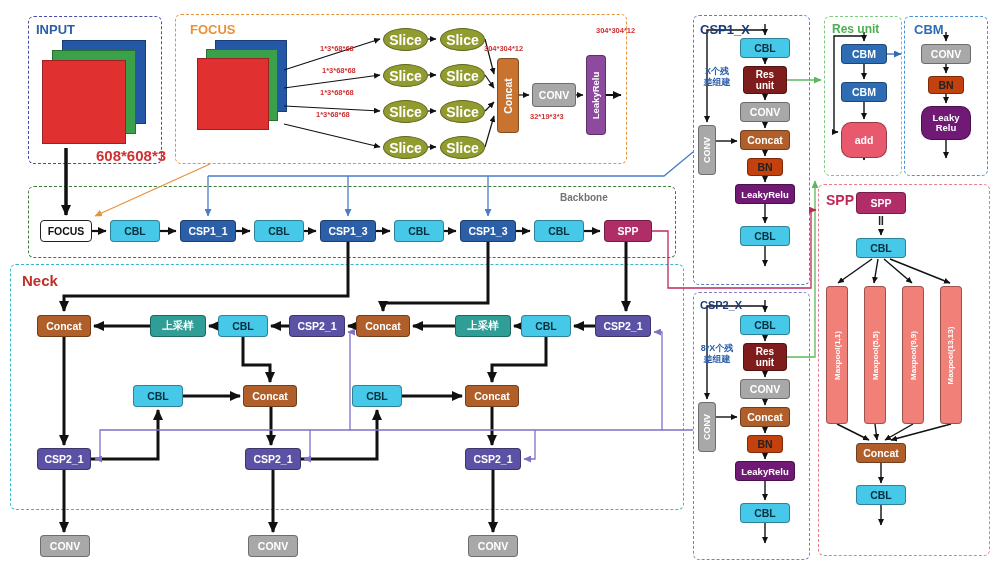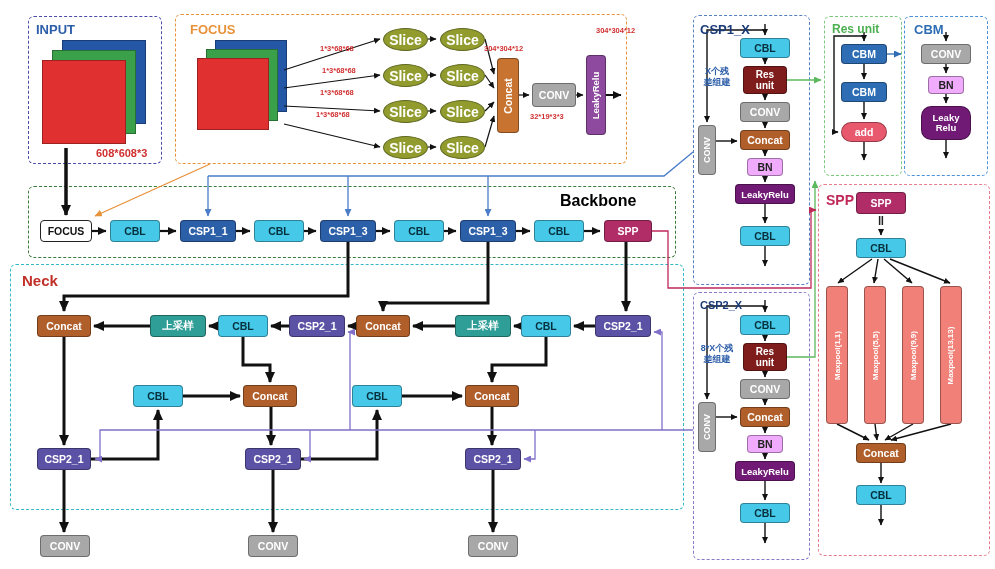--- a/index.html
+++ b/index.html
@@ -17,21 +17,21 @@
         box-sizing:border-box;color:#fff;text-align:center;}
   .pre{white-space:pre-line;line-height:1.1;}
   .vbox span{transform:rotate(-90deg);white-space:nowrap;display:block;}
   .cbl{background:#46C8E8;color:#06303D;}
   .csp1{background:#2B5FA8;}
   .csp2{background:#5B52A5;}
   .sppn{background:#B02D68;}
   .concat{background:#B05E2A;}
   .ups{background:#2F9E96;}
   .conv{background:#A8A8A8;}
-  .bn{background:#f0abfc;color:#222;text-align:center;}
+  .bn{background:#c2410c;color:#222;text-align:center;}
   .lrelu{background:#701a75;}
   .res{background:#7f1d1d;}
   .cbm{background:#2E6DB4;}
   .addn{background:#E8596E;border-radius:10px;}
   .mp{background:#F08078;font-size:8px;}
   .slice{background:#929C2E;border-radius:50%;font-size:14px;border-color:#5F6820;}
   .focusw{background:#fff;color:#111;border:1.5px solid #222;}
   .fconcat{background:#C87430;}
   .flrelu{background:#8E4A9E;}
   .eqsym{position:absolute;z-index:3;color:#222;font-weight:bold;font-size:13px;
@@ -219,29 +219,29 @@
       <polyline stroke="#8070C8" points="693,430 100,430 100,459 95,459" marker-end="url(#mpu)"></polyline>
       <polyline stroke="#8070C8" points="310,430 310,459 304,459" marker-end="url(#mpu)"></polyline>
       <polyline stroke="#8070C8" points="535,430 535,459 524,459" marker-end="url(#mpu)"></polyline>
       <polyline stroke="#8070C8" points="350,430 350,332 348,332" marker-end="url(#mpu)"></polyline>
       <polyline stroke="#8070C8" points="662,430 662,332 654,332" marker-end="url(#mpu)"></polyline>
     </g>
   </svg>
 
   <div class="ptitle" style="left:36px;top:22px;font-size:13px;color:#2B5DA8">INPUT</div>
   <div class="ptitle" style="left:190px;top:22px;font-size:13px;color:#E8923A">FOCUS</div>
-  <div class="ptitle" style="left:560px;top:192px;font-size:16px;color:#000000">Backbone</div>
+  <div class="ptitle" style="left:560px;top:192px;font-size:10px;color:#737373">Backbone</div>
   <div class="ptitle" style="left:22px;top:272px;font-size:15px;color:#C03028">Neck</div>
   <div class="ptitle" style="left:700px;top:22px;font-size:13px;color:#1A3A78">CSP1_X</div>
   <div class="ptitle" style="left:832px;top:22px;font-size:12px;color:#4CAF50">Res unit</div>
   <div class="ptitle" style="left:914px;top:22px;font-size:13px;color:#2E6DB4">CBM</div>
   <div class="ptitle" style="left:826px;top:192px;font-size:14px;color:#C02858">SPP</div>
   <div class="ptitle" style="left:700px;top:299px;font-size:11px;color:#1A3A78">CSP2_X</div>
 
-  <div class="dim" style="left:96px;top:147px;font-size:11px">608*608*3</div>
+  <div class="dim" style="left:96px;top:147px;font-size:15px">608*608*3</div>
   <div class="dim" style="left:320px;top:44px;font-size:7.5px">1*3*68*68</div>
   <div class="dim" style="left:322px;top:66px;font-size:7.5px">1*3*68*68</div>
   <div class="dim" style="left:320px;top:88px;font-size:7.5px">1*3*68*68</div>
   <div class="dim" style="left:316px;top:110px;font-size:7.5px">1*3*68*68</div>
   <div class="dim" style="left:484px;top:44px;font-size:7.5px">304*304*12</div>
   <div class="dim" style="left:530px;top:112px;font-size:7.5px">32*19*3*3</div>
   <div class="dim" style="left:596px;top:26px;font-size:7.5px">304*304*12</div>
 
   <div class="node slice" style="left:383px;top:28px;width:45px;height:23px">Slice</div>
   <div class="node slice" style="left:440px;top:28px;width:45px;height:23px">Slice</div>
@@ -300,21 +300,21 @@
   <div class="node concat" style="left:740px;top:130px;width:50px;height:20px">Concat</div>
   <div class="node bn" style="left:747px;top:158px;width:36px;height:18px">BN</div>
   <div class="node lrelu" style="left:735px;top:184px;width:60px;height:20px;font-size:9.5px">LeakyRelu</div>
   <div class="node cbl" style="left:740px;top:226px;width:50px;height:20px">CBL</div>
   <div class="node conv vbox" style="left:698px;top:125px;width:18px;height:50px">
       <span style="font-size:9px">CONV</span>
     </div>
 
   <div class="node cbm" style="left:841px;top:44px;width:46px;height:20px">CBM</div>
   <div class="node cbm" style="left:841px;top:82px;width:46px;height:20px">CBM</div>
-  <div class="node addn" style="left:841px;top:122px;width:46px;height:20px">add</div>
+  <div class="node addn" style="left:841px;top:122px;width:46px;height:36px">add</div>
 
   <div class="node conv" style="left:921px;top:44px;width:50px;height:20px">CONV</div>
   <div class="node bn" style="left:928px;top:76px;width:36px;height:18px">BN</div>
   <div class="node lrelu pre" style="left:921px;top:106px;width:50px;height:34px;border-radius:10px;font-size:9.5px">Leaky
 Relu</div>
 
   <div class="node sppn" style="left:856px;top:192px;width:50px;height:22px">SPP</div>
   <div class="eqsym" style="left:871px;top:212px;width:20px;height:16px">‖</div>
   <div class="node cbl" style="left:856px;top:238px;width:50px;height:20px">CBL</div>
   <div class="node mp vbox" style="left:826px;top:286px;width:22px;height:138px">

